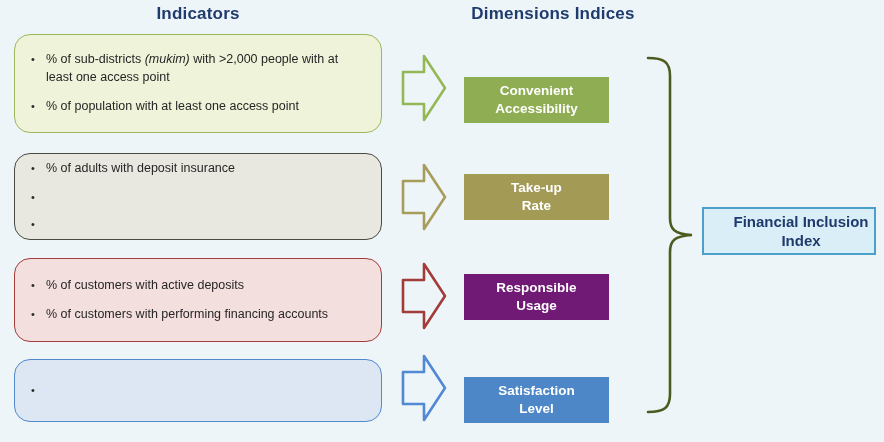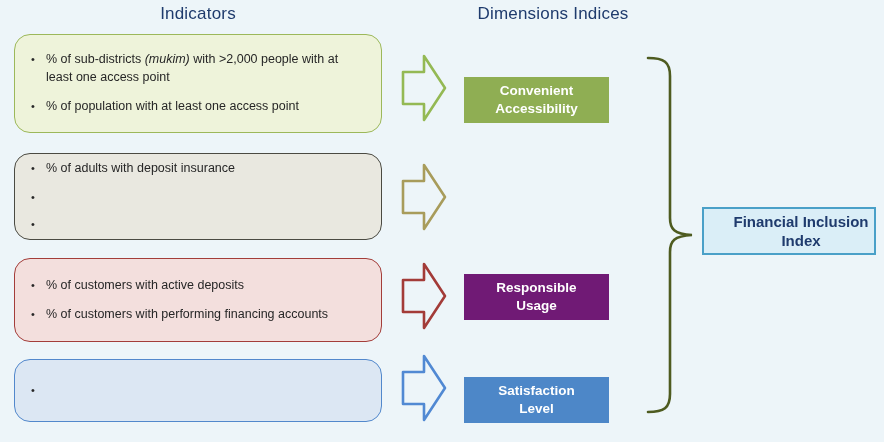--- a/index.html
+++ b/index.html
@@ -2,21 +2,21 @@
 <html><head>
 <meta charset="utf-8">
 <style>
   html,body{margin:0;padding:0;}
   .stage{
     position:relative;width:884px;height:442px;overflow:hidden;
     font-family:"Liberation Sans",sans-serif;
     background:#edf5f9;
   }
   .col-title{
-    position:absolute;top:4px;font-size:17px;font-weight:normal;
+    position:absolute;top:4px;font-size:17px;font-weight:bold;
     color:#1f3b6d;text-align:center;letter-spacing:.2px;
   }
   #title-indicators{left:14px;width:368px;}
   #title-dimensions{left:442px;width:222px;}
 
   .ind-box{
     position:absolute;left:14px;width:368px;box-sizing:border-box;
     border:1.6px solid;border-radius:16px;
     display:flex;flex-direction:column;justify-content:center;
     padding:8px 12px 8px 16px;gap:11px;
@@ -92,20 +92,22 @@
       <div class="bullet-item">
         <span class="dot">•</span>
       </div>
       <div class="bullet-item">
         <span class="dot">•</span>
       </div>
     </div>
   <svg class="arrow r2" viewBox="0 0 48 72">
     <polygon points="3,20 24,20 24,4 45,36 24,68 24,52 3,52" style="stroke: rgb(168, 156, 91);"></polygon>
   </svg>
+  <div class="dim-box r2" style="background-color: rgb(163, 154, 86); color: rgb(255, 255, 255);">Take-up
+Rate</div>
 
   <div class="ind-box r3" style="background-color: rgb(243, 223, 221); border-color: rgb(163, 61, 58);">
       <div class="bullet-item">
         <span class="dot">•</span>
         <span class="btext"><span>% of customers with active deposits</span></span>
       </div>
       <div class="bullet-item">
         <span class="dot">•</span>
         <span class="btext"><span>% of customers with performing financing accounts</span></span>
       </div>

